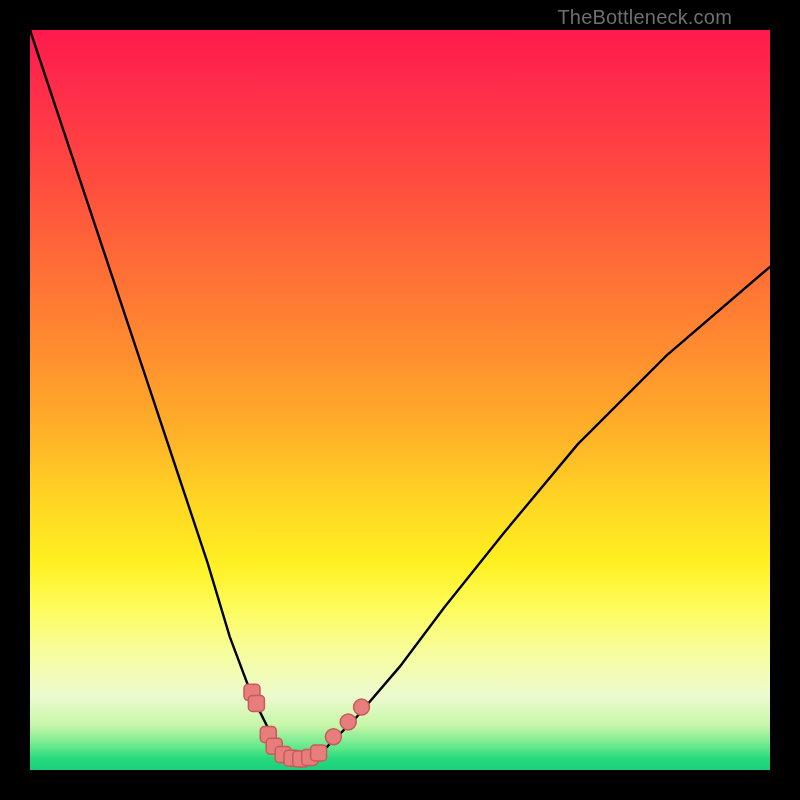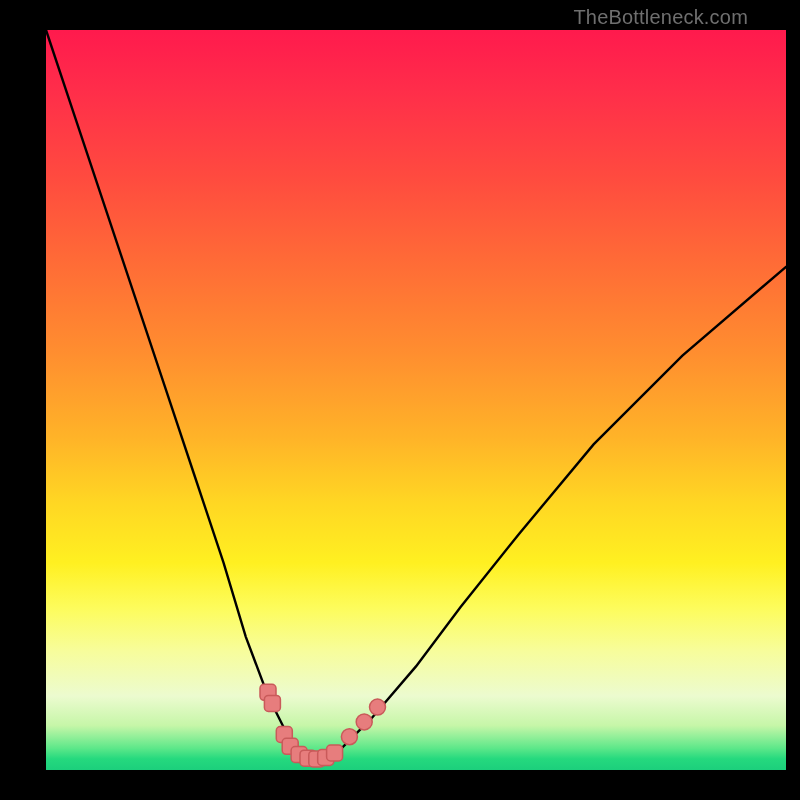--- a/index.html
+++ b/index.html
@@ -6,21 +6,21 @@
     margin: 0;
     padding: 0;
     width: 800px;
     height: 800px;
     overflow: hidden;
     background: #000;
     font-family: Arial, Helvetica, sans-serif;
   }
   .frame {
     position: absolute;
-    left: 16px;
+    left: 0;
     top: 0;
     width: 740px;
     height: 800px;
     background: #000;
   }
   .plot {
     position: absolute;
     left: 30px;
     top: 30px;
     width: 740px;

